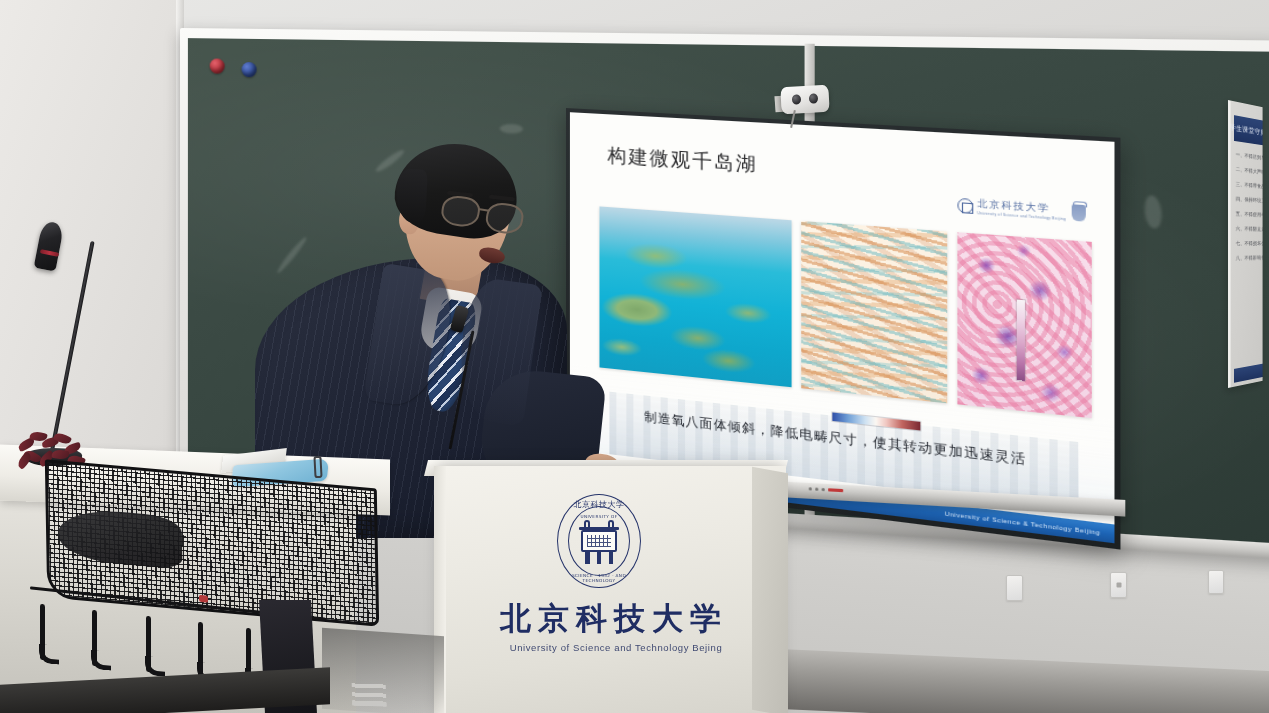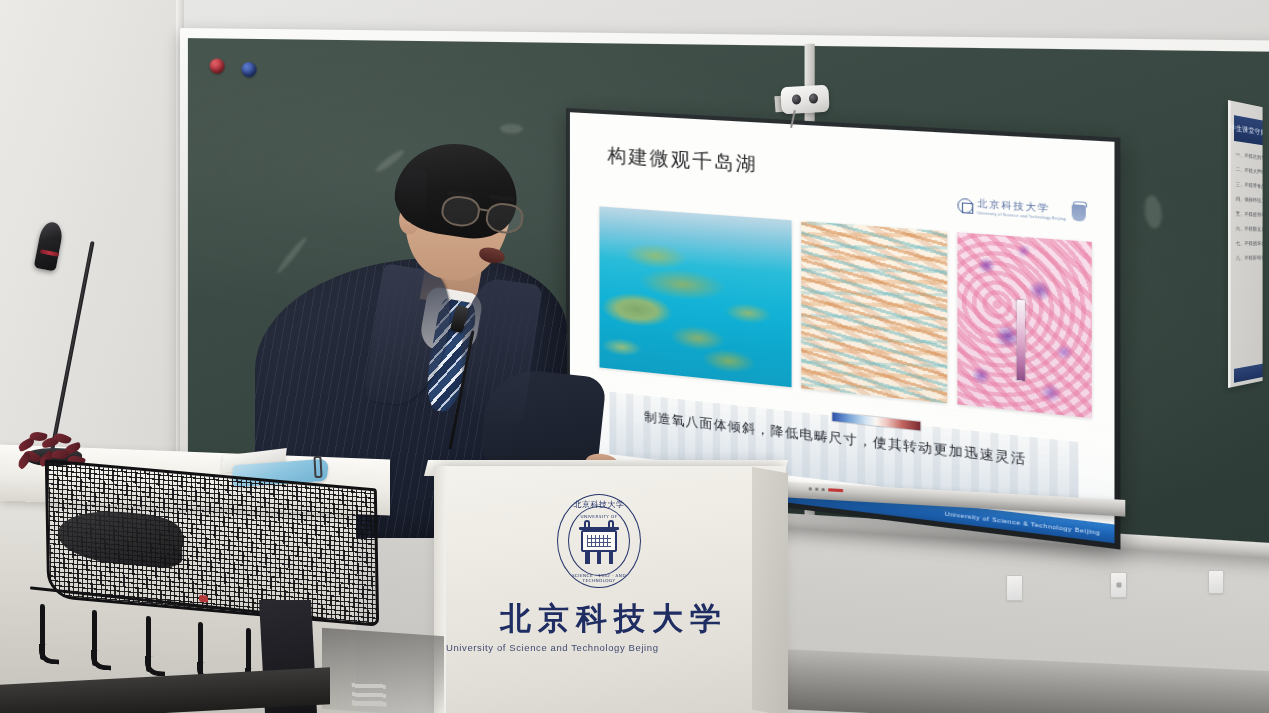--- a/index.html
+++ b/index.html
@@ -498,21 +498,21 @@
     font-size: 4.2px; color: #27356b; letter-spacing: .4px;
     font-family: "DejaVu Sans", sans-serif;
   }
   .crest-en-bot { bottom: 5px; }
   .podium-zh {
     position: absolute; left: 0; right: 0; top: 132px; text-align: center;
     font-size: 31px; color: #1f2d63; letter-spacing: 7px;
     font-family: "DejaVu Serif", serif; font-weight: 700;
   }
   .podium-en {
-    position: absolute; left: 4px; right: 0; top: 176px; 
+    position: absolute; left: 4px; right: 0; top: 176px; text-align: center;
     font-size: 9.5px; color: #404a72; letter-spacing: .6px;
   }
 
   
   .desk-left {
     position: absolute; left: 0; top: 452px; width: 390px; height: 56px;
     background: linear-gradient(180deg, #fbfaf6 0%, #eeece6 55%, #d9d7d0 100%);
     transform: skewY(2.2deg);
     box-shadow: 0 3px 9px rgba(0,0,0,.18);
   }

